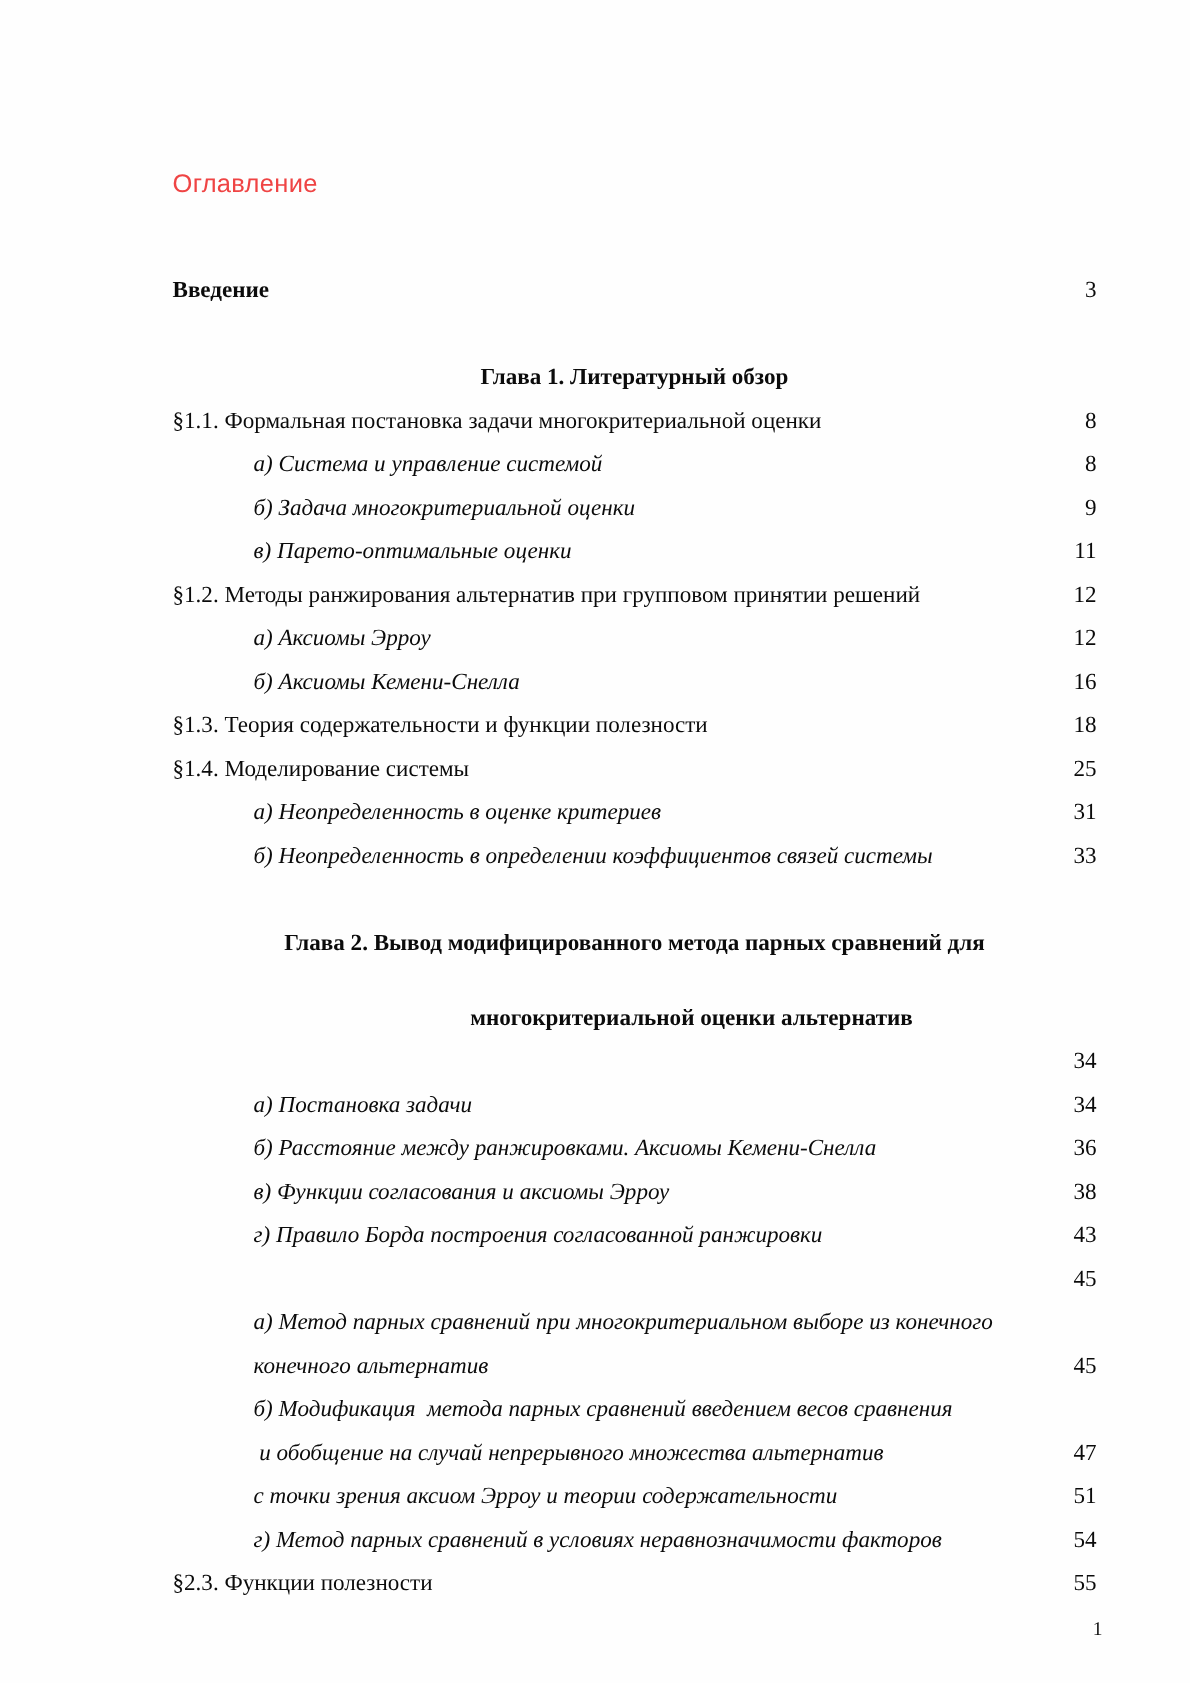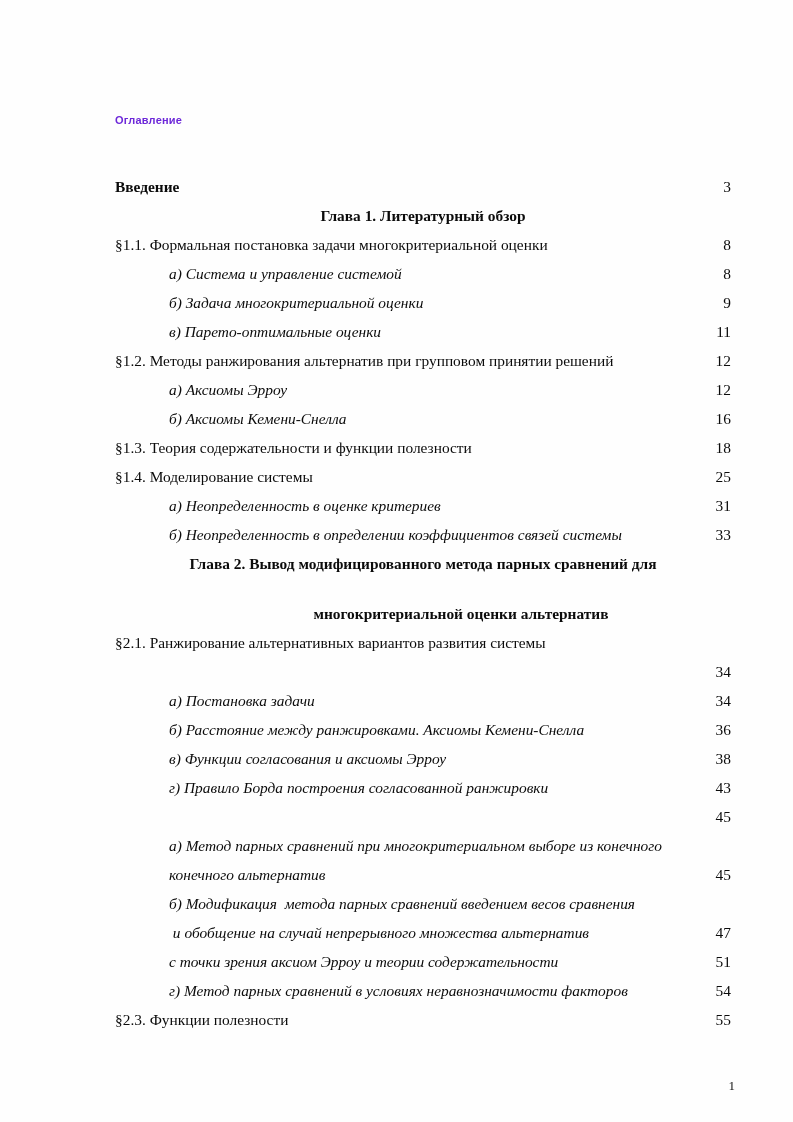--- a/index.html
+++ b/index.html
@@ -29,24 +29,24 @@
   
   #content {
     position: absolute;
     left: 115px;
     top: 114px;
     width: 616px;
   }
 
   .doc-title {
     font-family: "Liberation Sans", "DejaVu Sans", sans-serif;
-    font-weight: bold;
-    font-size: 11px;
+    font-weight: normal;
+    font-size: 17px;
     letter-spacing: 0.2px;
-    color: #6d28d9;
+    color: #ef4444;
     margin: 0 0 46px 0;
     line-height: 1.1;
   }
 
   
   .row {
     position: relative;
     display: block;
     min-height: 29px;
     line-height: 29px;
@@ -79,21 +79,21 @@
   .lvl-cont-section { font-weight: normal; }
   .lvl-cont-sub     { font-style: italic; }
 
   
   .ind-0  { padding-left: 0px; }
   .ind-1  { padding-left: 25px; }   
   .ind-2  { padding-left: 54px; }   
   .ind-ch2{ padding-left: 76px; margin-top: 21px; }   
 
   
-  .gap-lg { }
+  .gap-lg { margin-top: 29px; }
 
   
   #folio {
     position: absolute;
     right: 58px;
     bottom: 28px;
     font-size: 13px;
     font-family: "Liberation Serif", "DejaVu Serif", serif;
     color: #121212;
   }
@@ -116,21 +116,20 @@
         <div class="row lvl-sub ind-2"><span class="txt">в) Парето-оптимальные оценки</span><span class="pg">11</span></div>
         <div class="row lvl-section ind-0"><span class="txt">§1.2. Методы ранжирования альтернатив при групповом принятии решений</span><span class="pg">12</span></div>
         <div class="row lvl-sub ind-2"><span class="txt">а) Аксиомы Эрроу</span><span class="pg">12</span></div>
         <div class="row lvl-sub ind-2"><span class="txt">б) Аксиомы Кемени-Снелла</span><span class="pg">16</span></div>
         <div class="row lvl-section ind-0"><span class="txt">§1.3. Теория содержательности и функции полезности</span><span class="pg">18</span></div>
         <div class="row lvl-section ind-0"><span class="txt">§1.4. Моделирование системы</span><span class="pg">25</span></div>
         <div class="row lvl-sub ind-2"><span class="txt">а) Неопределенность в оценке критериев</span><span class="pg">31</span></div>
         <div class="row lvl-sub ind-2"><span class="txt">б) Неопределенность в определении коэффициентов связей системы</span><span class="pg">33</span></div>
         <div class="row lvl-chapter ind-0 gap-lg"><span class="txt">Глава 2. Вывод модифицированного метода парных сравнений для</span><span class="pg"></span></div>
         <div class="row lvl-chapter ind-ch2"><span class="txt">многокритериальной оценки альтернатив</span><span class="pg"></span></div>
-        <div class="row lvl-section ind-0"><span class="txt">§2.1. Ранжирование альтернативных вариантов развития системы</span><span class="pg"></span></div>
         <div class="row lvl-cont-section ind-1"><span class="pg">34</span></div>
         <div class="row lvl-sub ind-2"><span class="txt">а) Постановка задачи</span><span class="pg">34</span></div>
         <div class="row lvl-sub ind-2"><span class="txt">б) Расстояние между ранжировками. Аксиомы Кемени-Снелла</span><span class="pg">36</span></div>
         <div class="row lvl-sub ind-2"><span class="txt">в) Функции согласования и аксиомы Эрроу</span><span class="pg">38</span></div>
         <div class="row lvl-sub ind-2"><span class="txt">г) Правило Борда построения согласованной ранжировки</span><span class="pg">43</span></div>
         <div class="row lvl-section ind-0"><span class="pg">45</span></div>
         <div class="row lvl-sub ind-2"><span class="txt">а) Метод парных сравнений при многокритериальном выборе из конечного</span><span class="pg"></span></div>
         <div class="row lvl-cont-sub ind-2"><span class="txt">конечного альтернатив</span><span class="pg">45</span></div>
         <div class="row lvl-sub ind-2"><span class="txt">б) Модификация  метода парных сравнений введением весов сравнения</span><span class="pg"></span></div>
         <div class="row lvl-cont-sub ind-2"><span class="txt"> и обобщение на случай непрерывного множества альтернатив</span><span class="pg">47</span></div>

